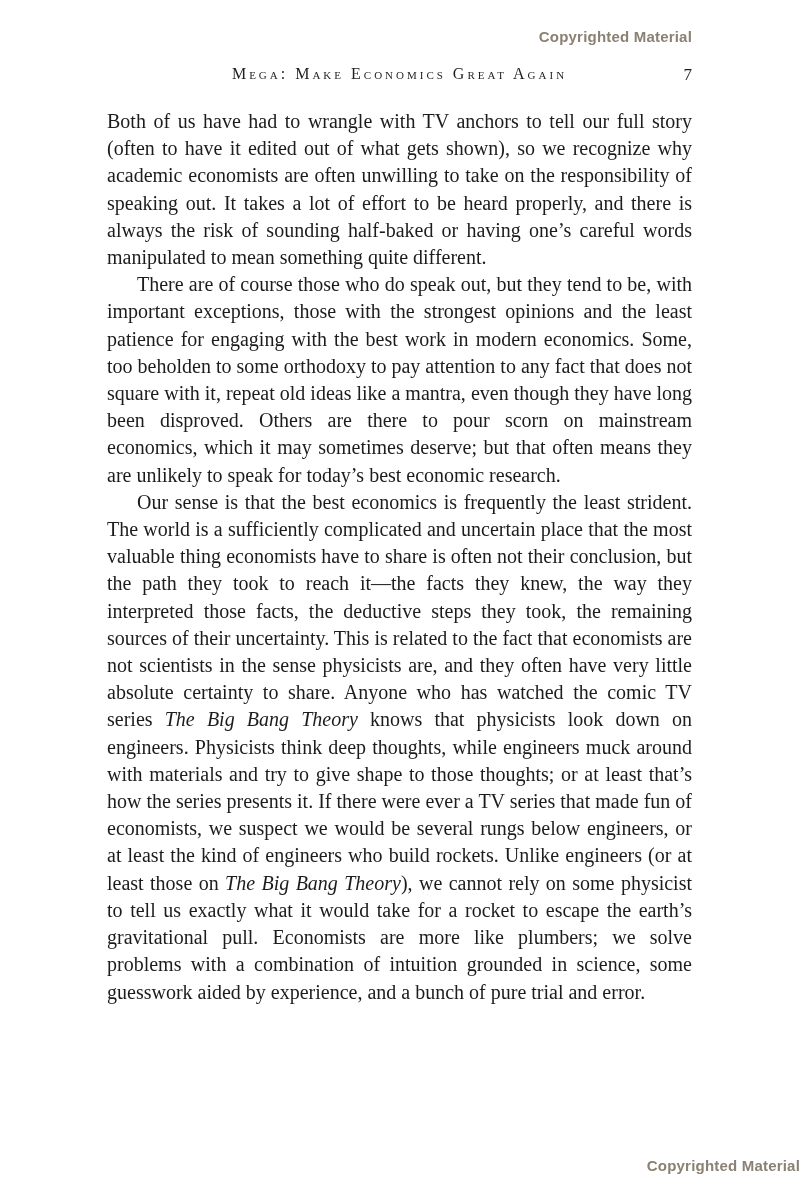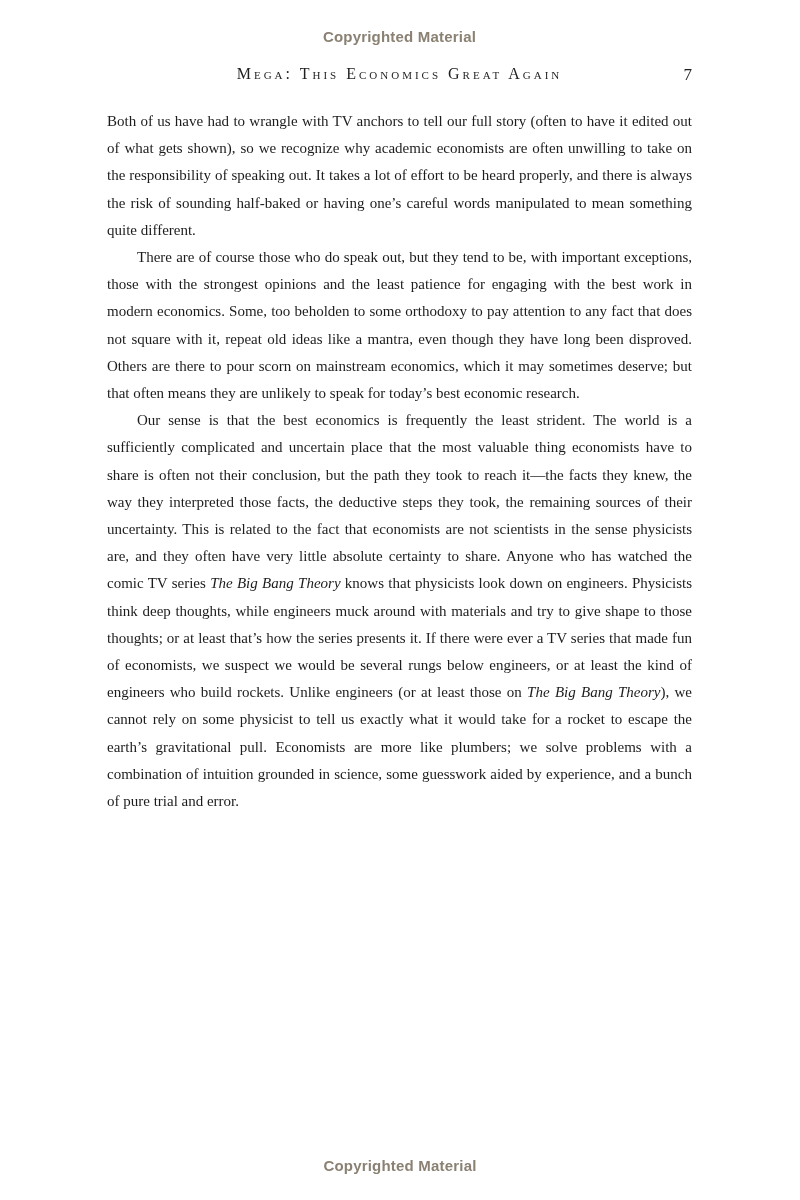--- a/index.html
+++ b/index.html
@@ -16,21 +16,21 @@
       padding: 0 108px 0 107px;
       font-family: "Liberation Serif", serif;
       overflow: hidden;
     }
     .notice {
       font-family: "Liberation Sans", sans-serif;
       font-size: 15px;
       font-weight: 600;
       letter-spacing: 0.2px;
       color: #8a8173;
-      text-align: center;
+      text-align: right;
     }
     .notice.top {
       padding-top: 28px;
     }
     .notice.bottom {
       position: absolute;
       left: 0;
       right: 0;
       bottom: 26px;
     }
@@ -48,21 +48,21 @@
       right: 0;
       top: 0;
       font-variant: normal;
       letter-spacing: 0;
       font-size: 17px;
       color: #1f1f1f;
     }
     .body-text {
       margin-top: 25px;
       text-align: justify;
-      font-size: 15px;
+      font-size: 20px;
       line-height: 27.2px;
       color: #1c1c1c;
     }
     .body-text p {
       margin: 0;
       padding: 0;
     }
     .body-text p.indent {
       text-indent: 30px;
     }
@@ -71,21 +71,21 @@
     }
   </style>
 </head>
 <body>
 
 <div class="page">
 
   <div class="notice top">Copyrighted Material</div>
 
   <div class="running-head">
-    <span>Mega: This Economics Great Again</span>
+    <span>Mega: Make Economics Great Again</span>
     <span class="page-number">7</span>
   </div>
 
   <div class="body-text">
       <p class=""><span>Both of us have had to wrangle with TV anchors to tell our full story (often to have it edited out of what gets shown), so we recognize why academic economists are often unwilling to take on the responsibility of speaking out. It takes a lot of effort to be heard properly, and there is always the risk of sounding half-baked or having one’s careful words manipulated to mean something quite different.</span></p>
       <p class="indent"><span>There are of course those who do speak out, but they tend to be, with important exceptions, those with the strongest opinions and the least patience for engaging with the best work in modern economics. Some, too beholden to some orthodoxy to pay attention to any fact that does not square with it, repeat old ideas like a mantra, even though they have long been disproved. Others are there to pour scorn on mainstream economics, which it may sometimes deserve; but that often means they are unlikely to speak for today’s best economic research.</span></p>
       <p class="indent"><span>Our sense is that the best economics is frequently the least strident. The world is a sufficiently complicated and uncertain place that the most valuable thing economists have to share is often not their conclusion, but the path they took to reach it—the facts they knew, the way they interpreted those facts, the deductive steps they took, the remaining sources of their uncertainty. This is related to the fact that economists are not scientists in the sense physicists are, and they often have very little absolute certainty to share. Anyone who has watched the comic TV series </span><em>The Big Bang Theory</em><span> knows that physicists look down on engineers. Physicists think deep thoughts, while engineers muck around with materials and try to give shape to those thoughts; or at least that’s how the series presents it. If there were ever a TV series that made fun of economists, we suspect we would be several rungs below engineers, or at least the kind of engineers who build rockets. Unlike engineers (or at least those on </span><em>The Big Bang Theory</em><span>), we cannot rely on some physicist to tell us exactly what it would take for a rocket to escape the earth’s gravitational pull. Economists are more like plumbers; we solve problems with a combination of intuition grounded in science, some guesswork aided by experience, and a bunch of pure trial and error.</span></p>
     </div>
 
   <div class="notice bottom">Copyrighted Material</div>

